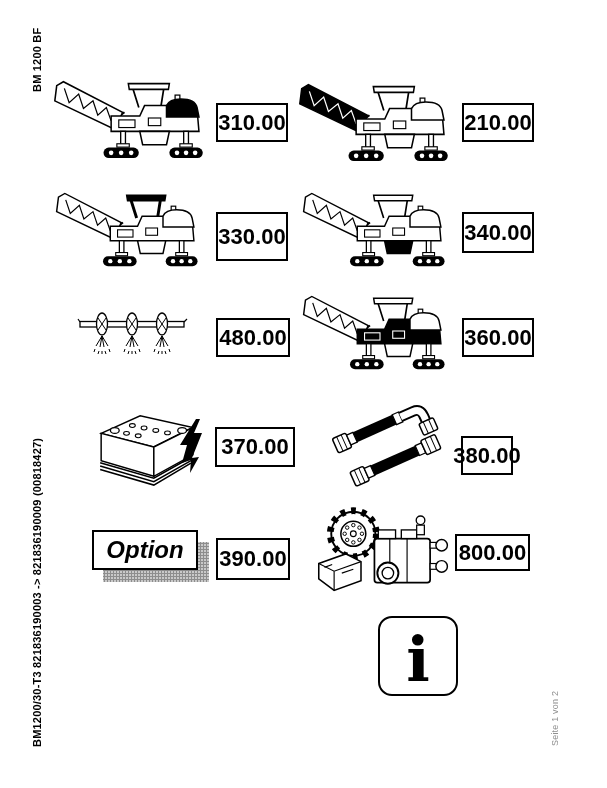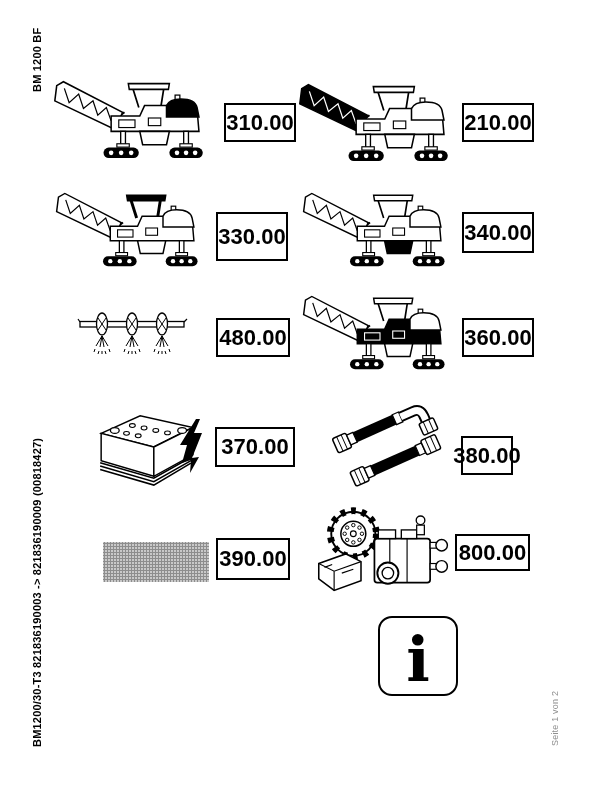--- a/index.html
+++ b/index.html
@@ -65,21 +65,21 @@
     <rect x="52" y="75" width="37" height="11" rx="5.5" fill="#000"></rect>
     <circle cx="60" cy="80.5" r="2.4" fill="#fff"></circle>
           <circle cx="70.5" cy="80.5" r="2.4" fill="#fff"></circle>
           <circle cx="81" cy="80.5" r="2.4" fill="#fff"></circle>
     <rect x="121" y="75" width="35" height="11" rx="5.5" fill="#000"></rect>
     <circle cx="129" cy="80.5" r="2.4" fill="#fff"></circle>
           <circle cx="138.5" cy="80.5" r="2.4" fill="#fff"></circle>
           <circle cx="148" cy="80.5" r="2.4" fill="#fff"></circle>
   </svg>
       </div>
-    <div class="code-box" style="left:216px;top:103px;width:72px;height:39px;margin-left:8px;">310.00</div>
+    <div class="code-box" style="left:216px;top:103px;width:72px;height:39px;">310.00</div>
   </div>
 
   <div class="cell">
     <div class="art" style="left:297px;top:79px;width:166px;height:84px;">
         <svg viewBox="0 0 170 88" preserveAspectRatio="xMidYMid meet">
     <line x1="58" y1="50" x2="74" y2="38" stroke="#000" stroke-width="2"></line>
     <polygon points="3,10 10,6 72,38 64,56 1,26" fill="#000" stroke="#000" stroke-width="1.6"></polygon>
     <path d="M11,13 L16,28 L26,19 L31,34 L41,26 L46,41 L55,33 L60,47" stroke="#fff" stroke-width="1.3" fill="none"></path>
     <polygon points="78,8 121,8 120,14 79,14" fill="#fff" stroke="#000" stroke-width="1.6"></polygon>
     <path d="M83,14 L89,33 M115,14 L112,33" stroke="#000" stroke-width="1.8" fill="none"></path>
@@ -270,20 +270,21 @@
       <path d="M84,-8 V8 M90,-8 V8" stroke="#000" stroke-width="1"></path>
     </g>
   </svg>
       </div>
     <div class="code-box" style="left:461px;top:436px;width:52px;height:39px;">380.00</div>
   </div>
 
   <div class="cell">
     <div class="option-wrap" style="left:92px;top:530px;width:120px;height:56px;">
       <div class="option-shadow"></div>
+      <div class="option-box">Option</div>
     </div>
     <div class="code-box" style="left:216px;top:538px;width:74px;height:42px;">390.00</div>
   </div>
 
   <div class="cell">
     <div class="art" style="left:312px;top:504px;width:146px;height:96px;">
         <svg viewBox="0 0 150 100" preserveAspectRatio="xMidYMid meet">
     <circle cx="42" cy="31" r="23" fill="#fff" stroke="#000" stroke-width="2"></circle>
     <circle cx="42" cy="31" r="24" fill="none" stroke="#000" stroke-width="7" stroke-dasharray="5 6"></circle>
     <circle cx="42" cy="31" r="13" fill="#fff" stroke="#000" stroke-width="1.6"></circle>

